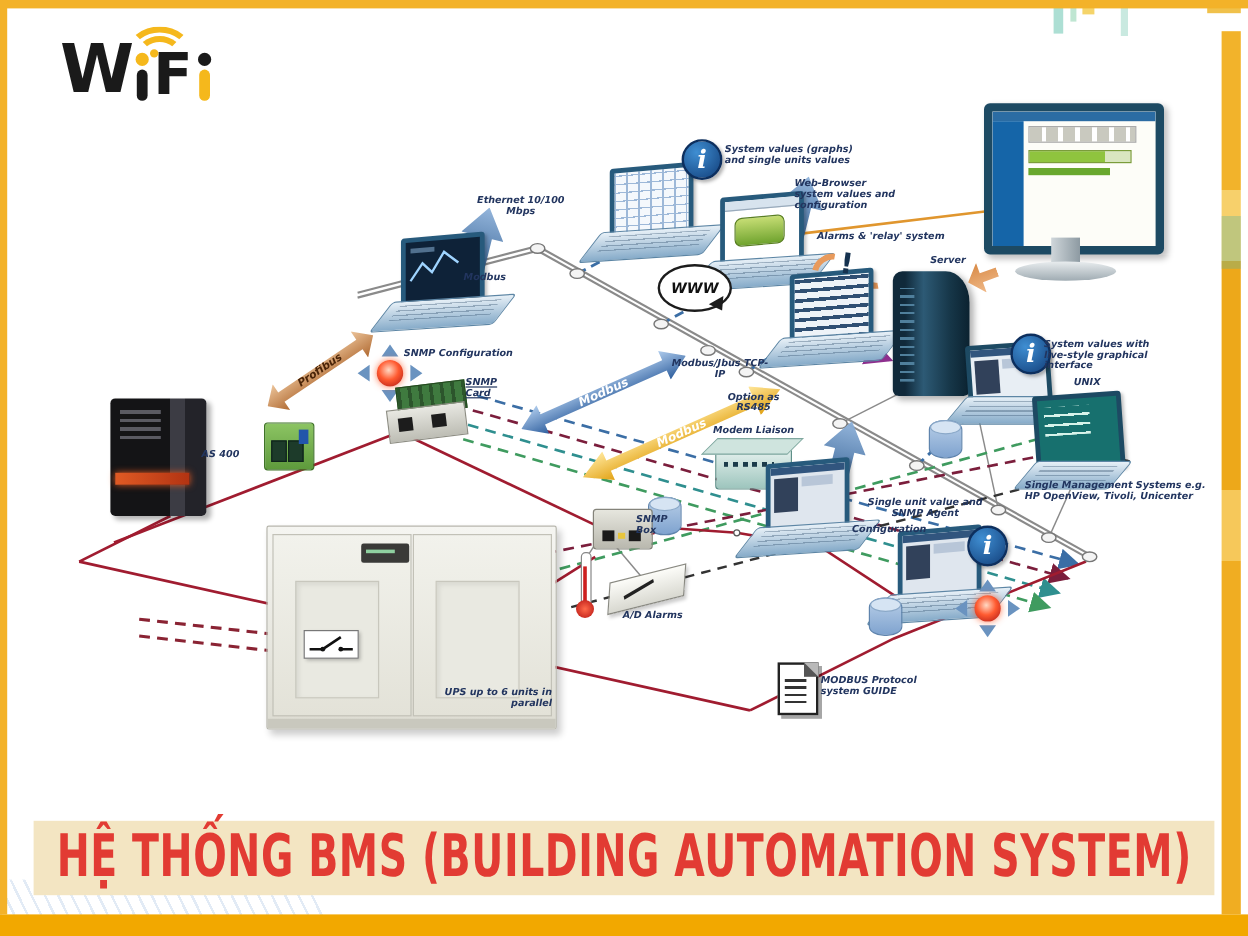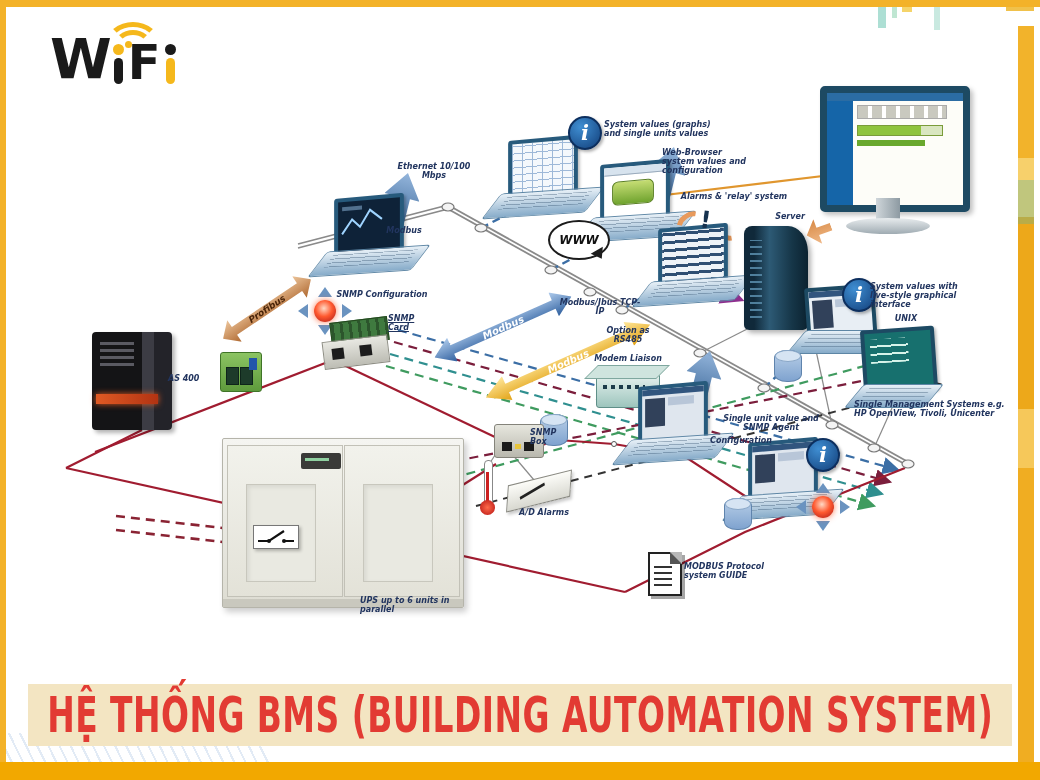--- a/index.html
+++ b/index.html
@@ -485,18 +485,18 @@
 <div class="lbl left" style="left:854px;top:400px;width:152px;">Single Management Systems e.g. HP OpenView, Tivoli, Unicenter</div>
 <div class="lbl" style="left:722px;top:414px;width:98px;">Single unit value and SNMP Agent</div>
 <div class="lbl left" style="left:168px;top:374px;width:60px;">AS 400</div>
 <div class="lbl left" style="left:388px;top:314px;width:48px;text-decoration:underline;">SNMP Card</div>
 <div class="lbl" style="left:556px;top:298px;width:88px;">Modbus/Jbus TCP-IP</div>
 <div class="lbl" style="left:592px;top:326px;width:72px;">Option as RS485</div>
 <div class="lbl" style="left:588px;top:354px;width:80px;">Modem Liaison</div>
 <div class="lbl" style="left:700px;top:412px;width:82px;margin-top:24px;">Configuration</div>
 <div class="lbl left" style="left:530px;top:428px;width:44px;">SNMP Box</div>
 <div class="lbl" style="left:508px;top:508px;width:72px;">A/D Alarms</div>
-<div class="lbl left" style="left:360px;top:596px;width:100px;">UPS up to 6 units in parallel</div>
+<div class="lbl left" style="left:360px;top:572px;width:100px;text-align:right;">UPS up to 6 units in parallel</div>
 <div class="lbl left" style="left:684px;top:562px;width:88px;">MODBUS Protocol system GUIDE</div>
 
 <div class="caption-band">
   <h1>HỆ THỐNG BMS (BUILDING AUTOMATION SYSTEM)</h1>
 </div>
 
 </body></html>

